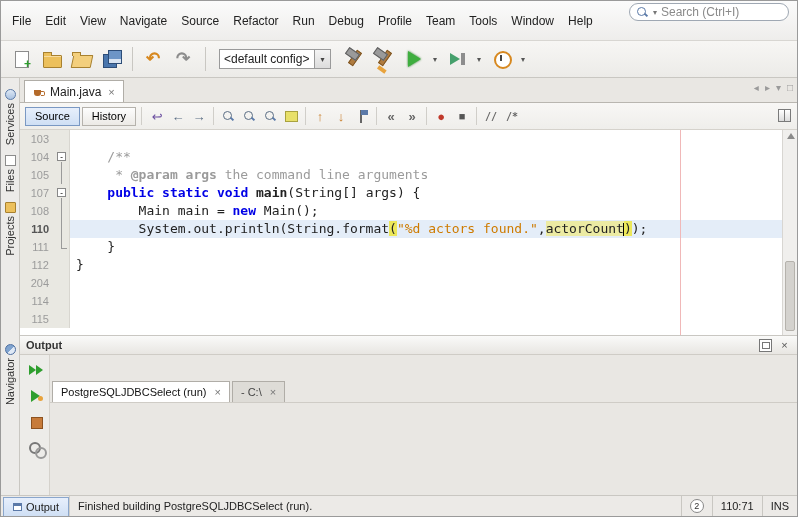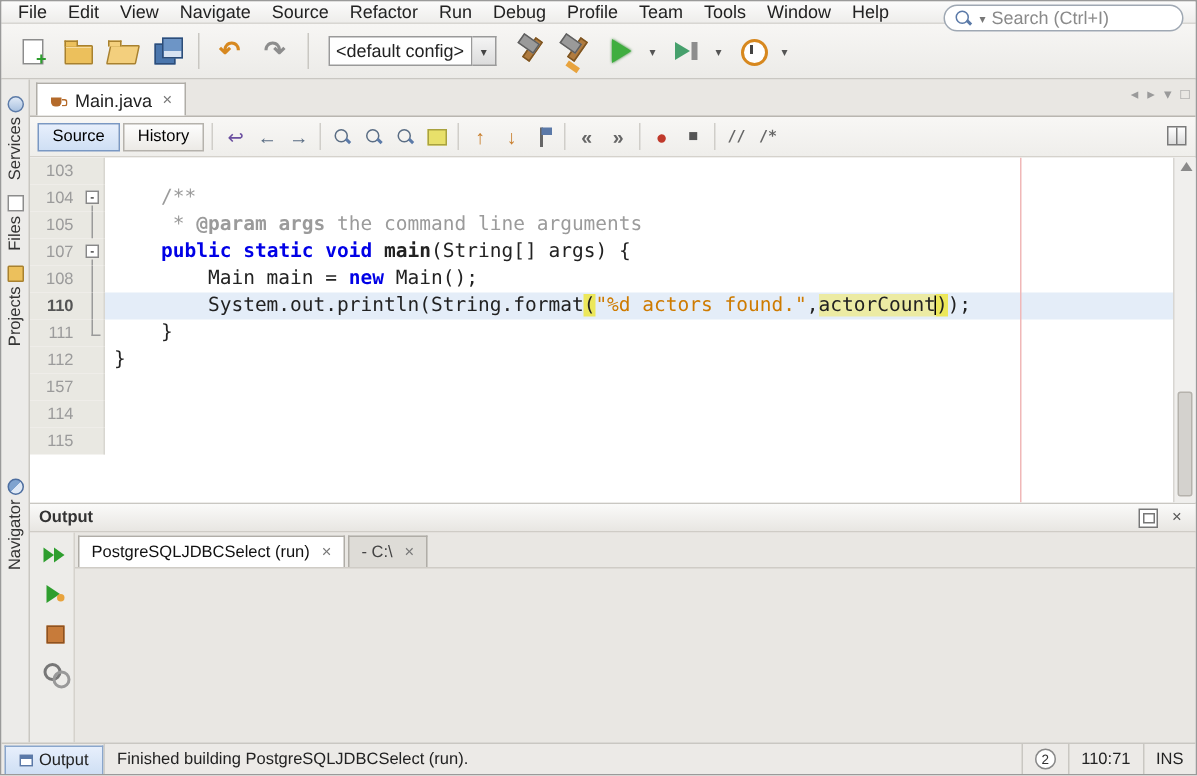--- a/index.html
+++ b/index.html
@@ -1,21 +1,21 @@
 <!DOCTYPE html>
 <html style="--keyword: #0000e6; --comment: #9b9b9b; --string: #ce7b00; --success: #008000; --occurrence-highlight: #eceba3; --paren-highlight: #ece75a; --current-line: #e4edf8;"><head>
 <meta charset="utf-8">
 <style>
   * { box-sizing: border-box; margin: 0; padding: 0; }
   html,body { width:798px; height:517px; overflow:hidden; }
   body { font-family:"Liberation Sans", sans-serif; font-size:12px; color:#222; background:#ecebe9; }
   .app { position:relative; width:798px; height:517px; display:flex; flex-direction:column; border:1px solid #9a9a9a; }
 
   
-  .menubar { height:15px; background:linear-gradient(#fbfbfb,#eeedeb); display:flex; align-items:center; padding-left:4px; border-bottom:1px solid #d8d6d2; position:relative; }
+  .menubar { height:40px; background:linear-gradient(#fbfbfb,#eeedeb); display:flex; align-items:center; padding-left:4px; border-bottom:1px solid #d8d6d2; position:relative; }
   .menu-item { padding:3px 7px; cursor:default; }
   .searchbox { position:absolute; right:8px; top:2px; width:160px; height:18px; background:#fff; border:1px solid #9fa8b3; border-radius:9px; display:flex; align-items:center; padding:0 6px; gap:4px; color:#8a8a8a; }
   .mag { position:relative; width:13px; height:13px; flex:0 0 13px; }
   .mag::before { content:''; position:absolute; left:1px; top:1px; width:7px; height:7px; border:1.5px solid #5b7aa8; border-radius:50%; }
   .mag::after { content:''; position:absolute; left:8px; top:8px; width:4px; height:2px; background:#5b7aa8; transform:rotate(45deg); }
   .searchbox .dd { font-size:8px; color:#777; }
 
   
   .toolbar { height:37px; background:linear-gradient(#f7f6f4,#ecebe8); border-bottom:1px solid #c9c7c2; display:flex; align-items:center; padding:0 6px; gap:2px; }
   .tbtn { width:28px; height:28px; border:1px solid transparent; border-radius:3px; position:relative; cursor:default; }
@@ -127,21 +127,21 @@
   .outbody { flex:1; display:flex; min-height:0; }
   .outactions { width:30px; background:#edece9; border-right:1px solid #d5d2cc; display:flex; flex-direction:column; align-items:center; padding-top:4px; gap:6px; }
   .oicon { width:20px; height:20px; position:relative; border:1px solid transparent; border-radius:2px; cursor:default; }
   .oi-rerun::before { content:''; position:absolute; left:3px; top:5px; border-left:7px solid #2e9e2e; border-top:5px solid transparent; border-bottom:5px solid transparent; }
   .oi-rerun::after { content:''; position:absolute; left:10px; top:5px; border-left:7px solid #2e9e2e; border-top:5px solid transparent; border-bottom:5px solid transparent; }
   .oi-rerun-alt::before { content:''; position:absolute; left:5px; top:4px; border-left:9px solid #2e9e2e; border-top:6px solid transparent; border-bottom:6px solid transparent; }
   .oi-rerun-alt::after { content:''; position:absolute; left:12px; bottom:3px; width:5px; height:5px; background:#e8a33d; border-radius:50%; }
   .oi-stop::before { content:''; position:absolute; left:5px; top:5px; width:10px; height:10px; background:#c77b3a; border:1px solid #8d5220; }
   .oi-settings::before { content:''; position:absolute; left:3px; top:4px; width:8px; height:8px; border:2px solid #777; border-radius:50%; }
   .oi-settings::after { content:''; position:absolute; left:9px; top:9px; width:8px; height:8px; border:2px solid #999; border-radius:50%; }
-  .outright { flex:1; display:flex; flex-direction:column; min-width:0; }
+  .outright { flex:1; display:flex; flex-direction:column; min-width:0;margin-top:24px; }
   .outtabs { height:24px; background:#e9e7e3; border-bottom:1px solid #cfccc6; display:flex; align-items:flex-end; padding-left:2px; gap:2px; }
   .outtab { height:21px; display:flex; align-items:center; gap:6px; padding:0 8px; font-size:11px; border:1px solid #b0ada7; border-bottom:none; background:#dedcd7; color:#444; cursor:default; }
   .outtab.active { background:#fff; color:#111; }
   .outcontent { flex:1; background:#fff; font-family:"DejaVu Sans Mono", monospace; font-size:12px; line-height:17px; padding:5px 8px; position:relative; overflow:hidden; }
   .out-line { white-space:pre; color:#222; }
   .out-line.success { color:var(--success,#008000); }
   .outcontent .vscroll .thumb { height:30px; top:12px; bottom:auto; }
   .ibeam { position:absolute; left:248px; top:56px; width:9px; height:16px; font:15px "DejaVu Serif", serif; color:#333; text-align:center; line-height:16px; }
 
   
@@ -266,21 +266,21 @@
         <div class="marginline"></div>
         <div id="code-lines">
             <div class="line"><span class="ln">103</span><span class="fold "></span><span class="codecell"></span></div>
             <div class="line"><span class="ln">104</span><span class="fold start"><i class="fbox">-</i></span><span class="codecell"><span class="t-comment">    /**</span></span></div>
             <div class="line"><span class="ln">105</span><span class="fold mid"></span><span class="codecell"><span class="t-comment">     * </span><span class="t-comment-b">@param args</span><span class="t-comment"> the command line arguments</span></span></div>
             <div class="line"><span class="ln">107</span><span class="fold start"><i class="fbox">-</i></span><span class="codecell"><span class="t-plain">    </span><span class="t-kw">public</span><span class="t-plain"> </span><span class="t-kw">static</span><span class="t-plain"> </span><span class="t-kw">void</span><span class="t-plain"> </span><span class="t-decl">main</span><span class="t-plain">(String[] args) {</span></span></div>
             <div class="line"><span class="ln">108</span><span class="fold mid"></span><span class="codecell"><span class="t-plain">        Main main = </span><span class="t-kw">new</span><span class="t-plain"> Main();</span></span></div>
             <div class="line current"><span class="ln">110</span><span class="fold mid"></span><span class="codecell"><span class="t-plain">        System.</span><span class="t-static">out</span><span class="t-plain">.println(String.</span><span class="t-static">format</span><span class="t-hl-paren">(</span><span class="t-string">"%d actors found."</span><span class="t-plain">,</span><span class="t-hl">actorCount</span><span class="t-caret"></span><span class="t-hl-paren">)</span><span class="t-plain">);</span></span></div>
             <div class="line"><span class="ln">111</span><span class="fold end"></span><span class="codecell"><span class="t-plain">    }</span></span></div>
             <div class="line"><span class="ln">112</span><span class="fold "></span><span class="codecell"><span class="t-plain">}</span></span></div>
-            <div class="line"><span class="ln">157</span><span class="fold "></span><span class="codecell"></span></div>
+            <div class="line"><span class="ln">204</span><span class="fold "></span><span class="codecell"></span></div>
             <div class="line"><span class="ln">114</span><span class="fold "></span><span class="codecell"></span></div>
             <div class="line"><span class="ln">115</span><span class="fold "></span><span class="codecell"></span></div>
           </div>
         <div class="vscroll">
           <span class="up"></span>
           <span class="thumb"></span>
         </div>
       </div>
 
       <div class="output">

